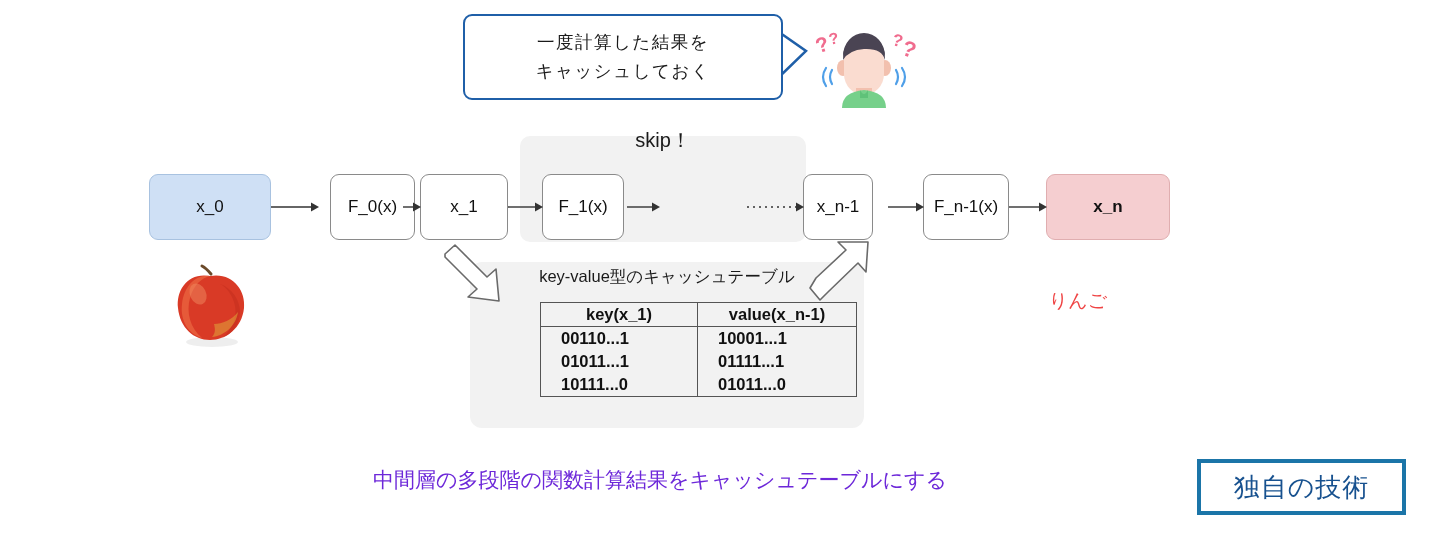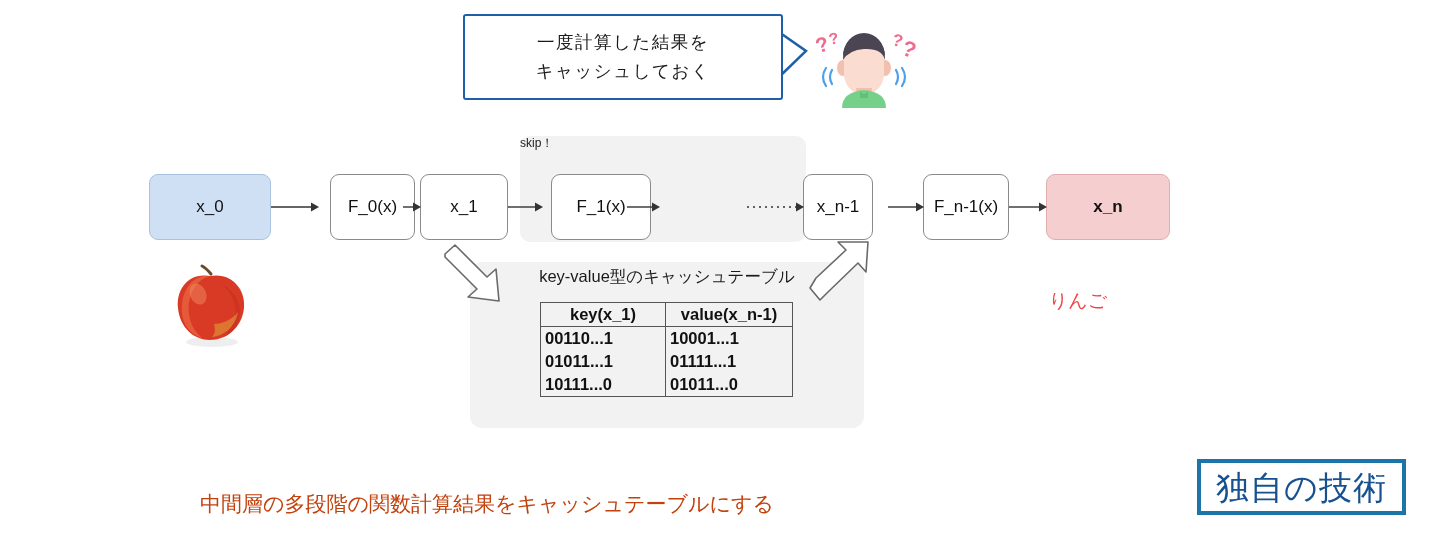--- a/index.html
+++ b/index.html
@@ -18,21 +18,21 @@
     background: #ffffff;
     overflow: hidden;
   }
   .abs { position: absolute; }
 
   
   .bubble {
     left: 463px; top: 14px;
     width: 320px; height: 86px;
     border: 2.5px solid #1f5fa8;
-    border-radius: 3px;
+    border-radius: 9px;
     background: #ffffff;
     box-sizing: border-box;
     display: flex;
     flex-direction: column;
     align-items: center;
     justify-content: center;
     z-index: 4;
   }
   .bubble-line {
     font-size: 17.5px;
@@ -48,23 +48,24 @@
 
   
   .skip-panel {
     left: 520px; top: 136px;
     width: 286px; height: 106px;
     background: #f2f2f2;
     border-radius: 10px;
     z-index: 1;
   }
   .skip-label {
-    left: 520px; top: 135px;
+    left: 520px; top: 127px;
     width: 286px;
-    font-size: 12px;
+    text-align: center;
+    font-size: 20px;
     color: #1a1a1a;
     z-index: 2;
   }
 
   
   .cache-panel {
     left: 470px; top: 262px;
     width: 394px; height: 166px;
     background: #f2f2f2;
     border-radius: 12px;
@@ -84,21 +85,21 @@
     background: #ffffff;
     border: 1.3px solid #8a8a8a;
     z-index: 2;
   }
   .node.start { background: #cfe0f5; border-color: #a8c2e0; }
   .node.end   { background: #f5ced0; border-color: #e0aeb0; font-weight: bold; }
 
   .n0 { left: 149px;  width: 122px; }
   .n1 { left: 318px;  width: 85px; margin-left: 12px;  }
   .n2 { left: 420px;  width: 88px;  }
-  .n3 { left: 542px;  width: 100px; margin-left: 9px;  }
+  .n3 { left: 542px;  width: 82px;  }
   .n4 { left: 659px;  width: 88px;  }
   .n5 { left: 803px;  width: 70px;  }
   .n6 { left: 923px;  width: 86px;  }
   .n7 { left: 1046px; width: 124px; }
 
   
   .arrow { top: 198px; height: 18px; z-index: 2; }
   .a0 { left: 271px; width: 48px; }
   .a1 { left: 403px; width: 18px; }
   .a2 { left: 508px; width: 35px; }
@@ -124,21 +125,21 @@
     left: 540px; top: 302px;
     border-collapse: collapse;
     z-index: 2;
     background: transparent;
   }
   .cache-table td, .cache-table th {
     border: 1.2px solid #555555;
     font-size: 16.5px;
     font-weight: bold;
     color: #111111;
-    padding: 0px 4px;
+    padding: 0px 20px;
     height: 23px;
     line-height: 23px;
     background: transparent;
   }
   .cache-table th {
     text-align: center;
     border-bottom: 1.2px solid #555555;
   }
   .cache-table td { text-align: left; }
   .cache-table tr.body-row td { border-top: none; border-bottom: none; }
@@ -153,40 +154,41 @@
   .ringo {
     left: 1016px; top: 288px; width: 124px;
     text-align: center;
     font-size: 19px;
     color: #ef4444;
     z-index: 2;
   }
 
   
   .caption {
-    left: 200px; top: 490px; width: 920px;
+    left: 200px; top: 466px; width: 920px;
+    text-align: center;
     font-size: 21px;
-    color: #c2410c;
+    color: #6d28d9;
     z-index: 2;
   }
 
   
   .badge {
     left: 1197px; top: 459px;
     width: 209px; height: 56px;
     box-sizing: border-box;
     border: 4px solid #1b75a8;
     background: #ffffff;
     display: flex;
     align-items: center;
     justify-content: center;
     z-index: 3;
   }
   .badge-text {
-    font-size: 33px;
+    font-size: 26px;
     color: #17518f;
     letter-spacing: 1px;
     line-height: 1;
   }
 </style>
 </head>
 <body>
 
 <div id="canvas">
 

